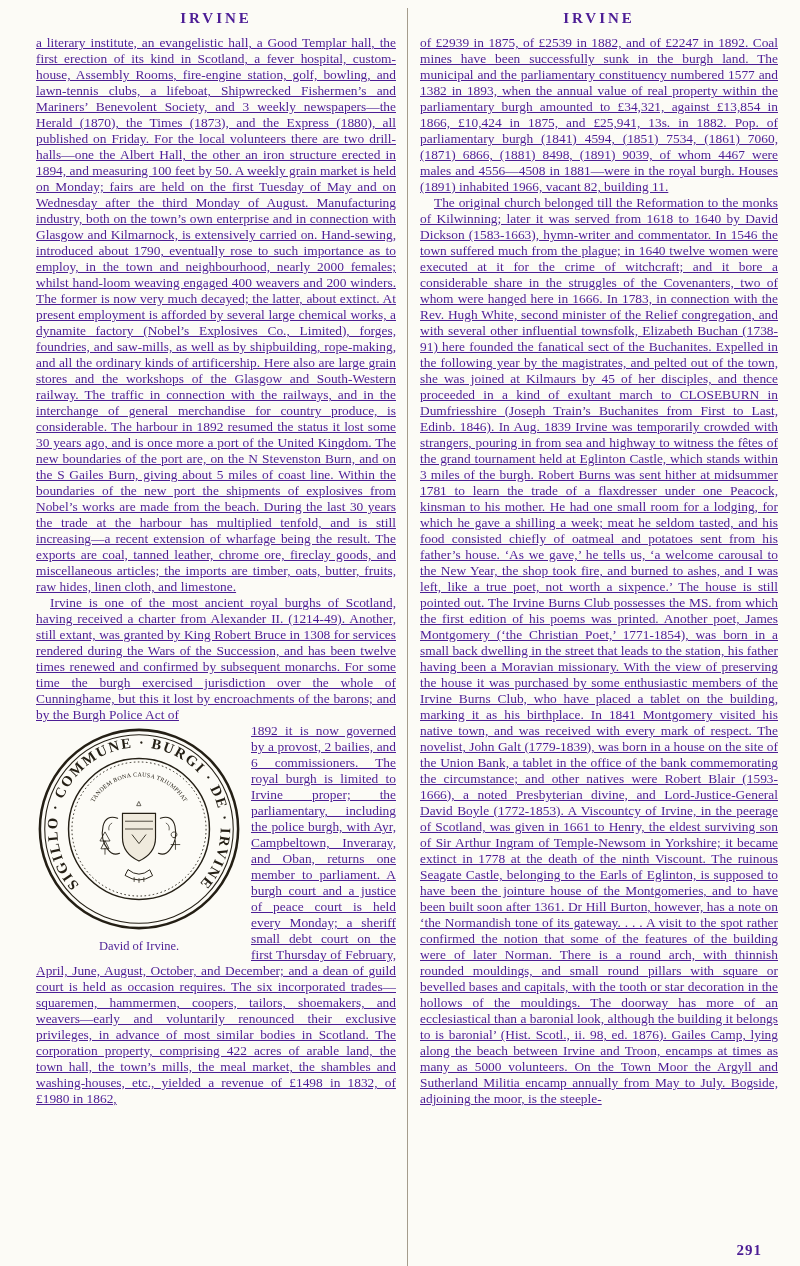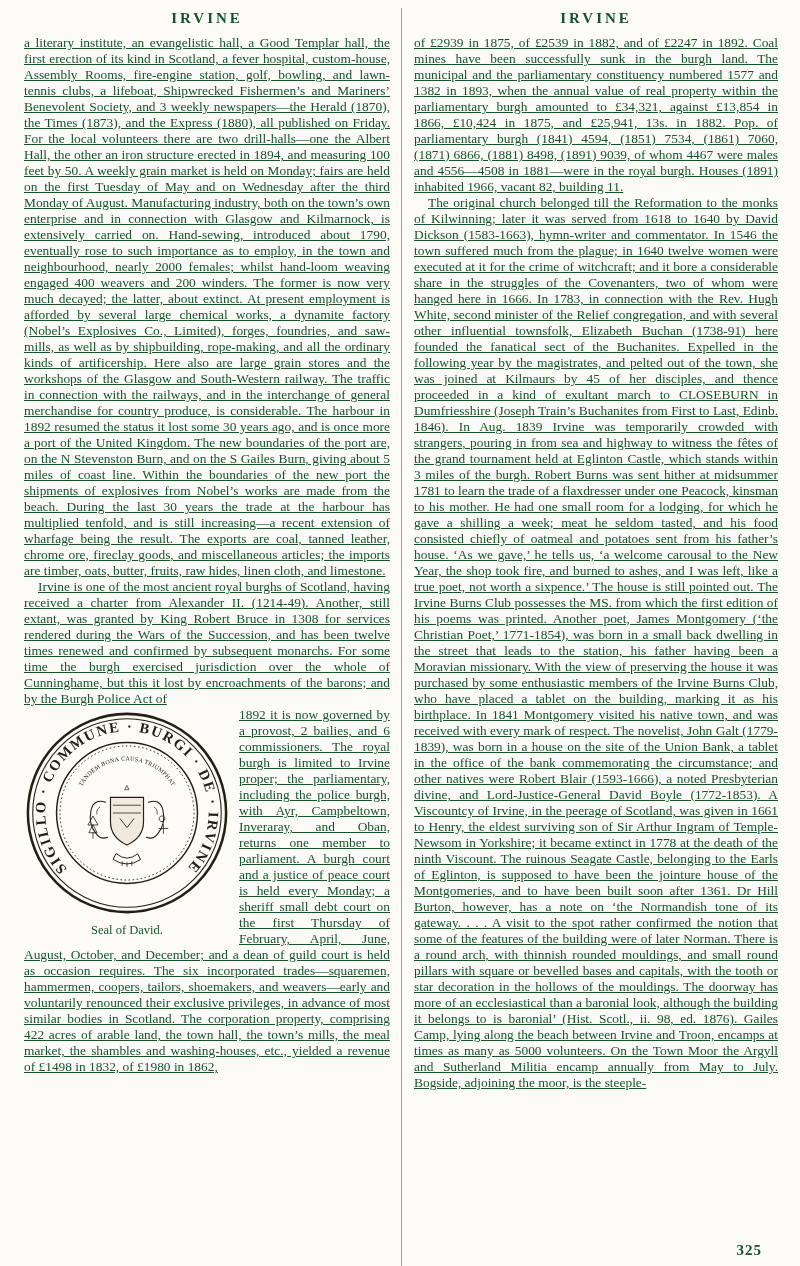--- a/index.html
+++ b/index.html
@@ -1,25 +1,25 @@
 <!DOCTYPE html>
 <html><head>
 <meta charset="utf-8">
 <style>
   html,body{margin:0;padding:0;}
   body{background:#e9e6df;}
   .page{
     width:800px;height:1266px;
     background:#fcfbf6;
-    color:#14532d;
+    color:#4c1d95;
     font-family:"Liberation Serif","DejaVu Serif",serif;
     position:relative;
     overflow:hidden;
     box-sizing:border-box;
-    padding:8px 22px 0 24px;
+    padding:8px 22px 0 36px;
   }
   .columns{display:flex;align-items:stretch;height:100%;}
   .col{width:50%;box-sizing:border-box;}
   .col-left{padding-right:11px;}
   .col-right{padding-left:12px;border-left:1px solid #a59c8c;}
   .col-header{
     text-align:center;font-weight:bold;font-size:15px;
     letter-spacing:3px;margin:2px 0 8px 0;
   }
   p.body-text{
@@ -76,31 +76,31 @@
               <path d="M 78,100 q -4,2 -3,7" stroke-width="0.7"></path>
               <path d="M 128,95 q 12,-4 15,8 q 3,14 -5,24 q -5,7 -12,4" stroke-width="1.1"></path>
               <path d="M 134,100 q 4,2 3,7" stroke-width="0.7"></path>
               <path d="M 66,118 l 5,-9 l 5,9 z M 67,126 l 4,-8 l 4,8 z M 71,126 v 6" stroke-width="0.8"></path>
               <path d="M 142,115 a 3,3 0 1 1 0.1,0 M 143.5,118 v 9 M 139,122 h 9" stroke-width="0.8"></path>
               <path d="M 95,148 q 11,9 22,0 l 3,6 q -14,9 -28,0 z" stroke-width="1"></path>
               <path d="M 101,156 v 4 M 106,157 v 4 M 111,156 v 4" stroke-width="0.8"></path>
               <path d="M 106,78 l 2,4 l -4,0 z" stroke-width="0.7"></path>
             </g>
           </svg>
-          <figcaption class="seal-caption">Seal of David.</figcaption>
+          <figcaption class="seal-caption">David of Irvine.</figcaption>
         </figure>
 
         <p class="body-text">1892 it is now governed by a provost, 2 bailies, and 6 commissioners.  The royal burgh is limited to Irvine proper; the parliamentary, including the police burgh, with Ayr, Campbeltown, Inveraray, and Oban, returns one member to parliament.  A burgh court and a justice of peace court is held every Monday; a sheriff small debt court on the first Thursday of February, April, June, August, October, and December; and a dean of guild court is held as occasion requires.  The six incorporated trades—squaremen, hammermen, coopers, tailors, shoemakers, and weavers—early and voluntarily renounced their exclusive privileges, in advance of most similar bodies in Scotland.  The corporation property, comprising 422 acres of arable land, the town hall, the town’s mills, the meal market, the shambles and washing-houses, etc., yielded a revenue of £1498 in 1832, of £1980 in 1862,</p>
       </div>
     </div>
 
     <div class="col col-right">
       <div class="col-header">IRVINE</div>
 
       <p class="body-text">of £2939 in 1875, of £2539 in 1882, and of £2247 in 1892.  Coal mines have been successfully sunk in the burgh land.  The municipal and the parliamentary constituency numbered 1577 and 1382 in 1893, when the annual value of real property within the parliamentary burgh amounted to £34,321, against £13,854 in 1866, £10,424 in 1875, and £25,941, 13s. in 1882.  Pop. of parliamentary burgh (1841) 4594, (1851) 7534, (1861) 7060, (1871) 6866, (1881) 8498, (1891) 9039, of whom 4467 were males and 4556—4508 in 1881—were in the royal burgh.  Houses (1891) inhabited 1966, vacant 82, building 11.</p>
 
       <p class="body-text indent">The original church belonged till the Reformation to the monks of Kilwinning; later it was served from 1618 to 1640 by David Dickson (1583-1663), hymn-writer and commentator.  In 1546 the town suffered much from the plague; in 1640 twelve women were executed at it for the crime of witchcraft; and it bore a considerable share in the struggles of the Covenanters, two of whom were hanged here in 1666.  In 1783, in connection with the Rev. Hugh White, second minister of the Relief congregation, and with several other influential townsfolk, Elizabeth Buchan (1738-91) here founded the fanatical sect of the Buchanites.  Expelled in the following year by the magistrates, and pelted out of the town, she was joined at Kilmaurs by 45 of her disciples, and thence proceeded in a kind of exultant march to CLOSEBURN in Dumfriesshire (Joseph Train’s Buchanites from First to Last, Edinb. 1846).  In Aug. 1839 Irvine was temporarily crowded with strangers, pouring in from sea and highway to witness the fêtes of the grand tournament held at Eglinton Castle, which stands within 3 miles of the burgh.  Robert Burns was sent hither at midsummer 1781 to learn the trade of a flaxdresser under one Peacock, kinsman to his mother.  He had one small room for a lodging, for which he gave a shilling a week; meat he seldom tasted, and his food consisted chiefly of oatmeal and potatoes sent from his father’s house.  ‘As we gave,’ he tells us, ‘a welcome carousal to the New Year, the shop took fire, and burned to ashes, and I was left, like a true poet, not worth a sixpence.’  The house is still pointed out.  The Irvine Burns Club possesses the MS. from which the first edition of his poems was printed.  Another poet, James Montgomery (‘the Christian Poet,’ 1771-1854), was born in a small back dwelling in the street that leads to the station, his father having been a Moravian missionary.  With the view of preserving the house it was purchased by some enthusiastic members of the Irvine Burns Club, who have placed a tablet on the building, marking it as his birthplace.  In 1841 Montgomery visited his native town, and was received with every mark of respect.  The novelist, John Galt (1779-1839), was born in a house on the site of the Union Bank, a tablet in the office of the bank commemorating the circumstance; and other natives were Robert Blair (1593-1666), a noted Presbyterian divine, and Lord-Justice-General David Boyle (1772-1853).  A Viscountcy of Irvine, in the peerage of Scotland, was given in 1661 to Henry, the eldest surviving son of Sir Arthur Ingram of Temple-Newsom in Yorkshire; it became extinct in 1778 at the death of the ninth Viscount.  The ruinous Seagate Castle, belonging to the Earls of Eglinton, is supposed to have been the jointure house of the Montgomeries, and to have been built soon after 1361.  Dr Hill Burton, however, has a note on ‘the Normandish tone of its gateway. . . .  A visit to the spot rather confirmed the notion that some of the features of the building were of later Norman.  There is a round arch, with thinnish rounded mouldings, and small round pillars with square or bevelled bases and capitals, with the tooth or star decoration in the hollows of the mouldings.  The doorway has more of an ecclesiastical than a baronial look, although the building it belongs to is baronial’ (Hist. Scotl., ii. 98, ed. 1876).  Gailes Camp, lying along the beach between Irvine and Troon, encamps at times as many as 5000 volunteers.  On the Town Moor the Argyll and Sutherland Militia encamp annually from May to July.  Bogside, adjoining the moor, is the steeple-</p>
     </div>
 
   </div>
 
-  <div class="page-number">325</div>
+  <div class="page-number">291</div>
 </div>
 
 </body></html>

